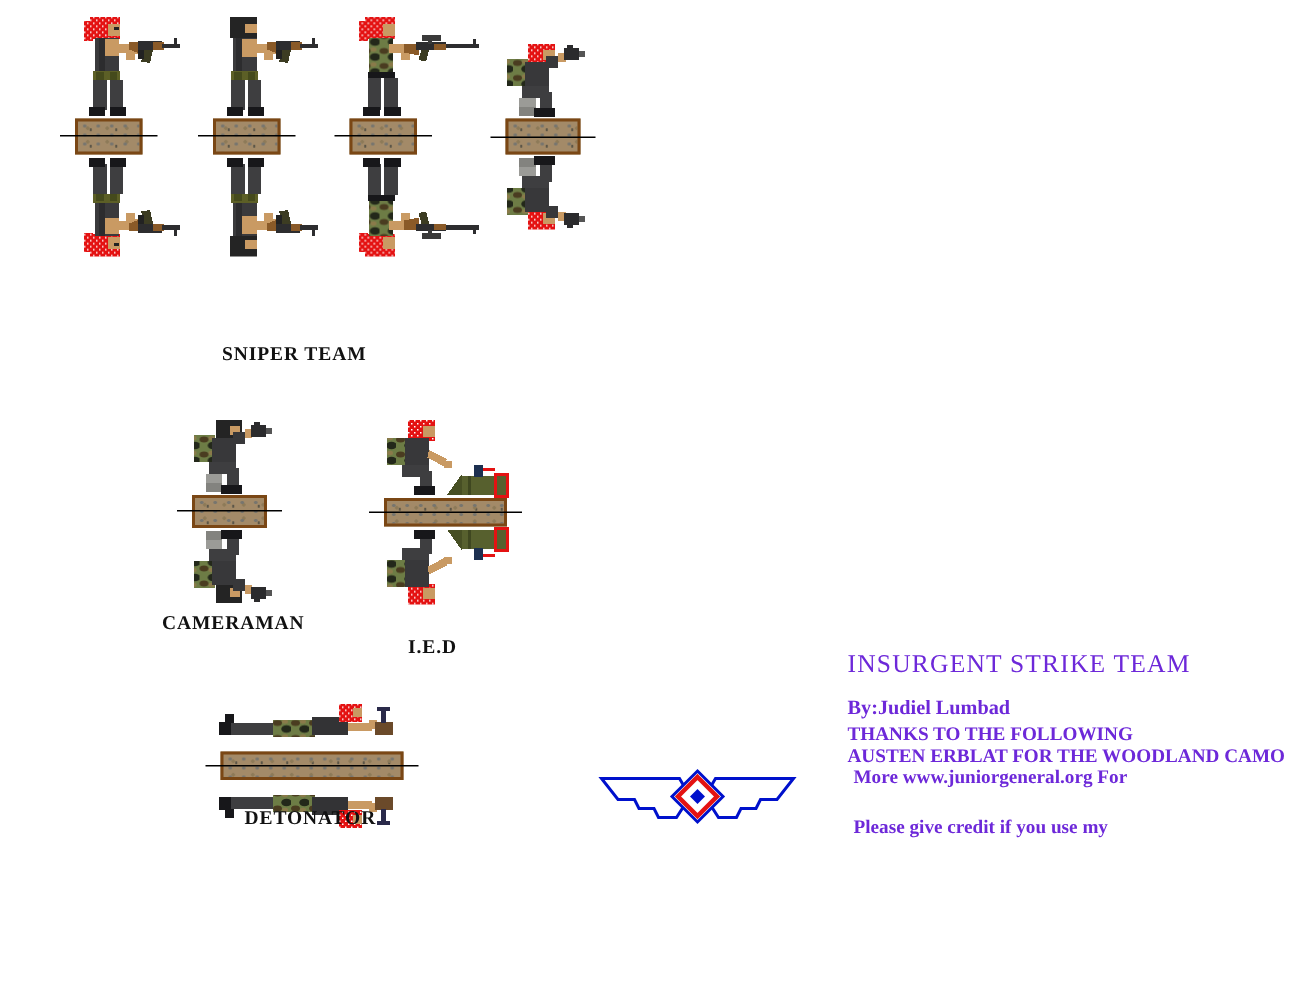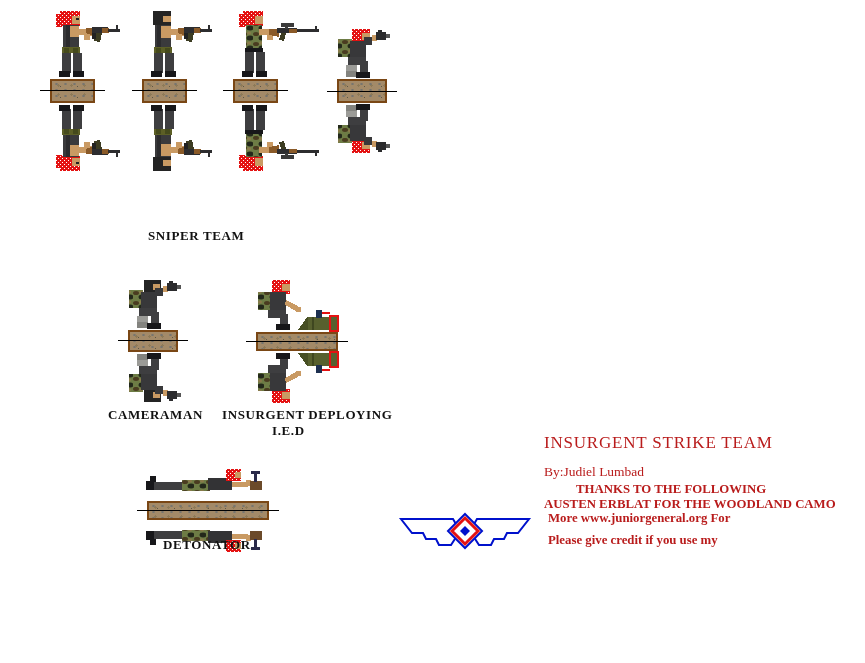--- a/index.html
+++ b/index.html
@@ -11,27 +11,27 @@
   .base{position:absolute;z-index:1;box-sizing:border-box;background-color:#a38a68;
         border:2px solid #7a4715;
         background-image:
           radial-gradient(circle, #77756e 1px, transparent 1.3px),
           radial-gradient(circle, #8d7a58 1px, transparent 1.3px),
           radial-gradient(circle, #5c5648 0.8px, transparent 1px);
         background-size:9px 6px,13px 9px,17px 11px;}
   .foldline{position:absolute;z-index:2;height:1px;background:#000;}
   .unit-label{position:absolute;z-index:4;font-weight:bold;font-size:13px;color:#111;
               letter-spacing:0.6px;white-space:nowrap;}
-  .credits{position:absolute;left:544px;top:433px;width:295px;color:#b91c1c;}
+  .credits{position:absolute;left:565px;top:433px;width:295px;color:#6d28d9;}
   .credits .title{font-size:17px;letter-spacing:0.8px;font-weight:normal;white-space:nowrap;}
-  .credits .author{font-size:13.5px;font-weight:normal;margin-top:11px;}
+  .credits .author{font-size:13.5px;font-weight:bold;margin-top:11px;}
   .credits .line{font-size:12.8px;font-weight:bold;line-height:14.6px;white-space:nowrap;}
-  .credits .line.first{margin-top:2px;margin-left:32px;}
+  .credits .line.first{margin-top:2px;}
   .credits .line.indent{padding-left:4px;}
-  .credits .line.gap{margin-top:7px;}
+  .credits .line.gap{margin-top:18px;}
   #defs-svg{position:absolute;width:0;height:0;overflow:hidden;}
   .logo{position:absolute;z-index:3;}
 </style>
 </head>
 <body>
 
 <svg id="defs-svg" aria-hidden="true">
   <defs>
     <pattern id="kef" width="4" height="4" patternUnits="userSpaceOnUse">
       <rect width="4" height="4" fill="#e41212"></rect>
@@ -278,21 +278,20 @@
   <div class="fig" style="left:252px;top:280px;">
     <svg width="92" height="52">
         <use href="#fig-ied"></use>
       </svg>
     </div>
   <div class="fig mirror" style="left:252px;top:351px;">
     <svg width="92" height="52">
         <use href="#fig-ied"></use>
       </svg>
     </div>
-  <div class="unit-label" style="left:222px;top:407px;">INSURGENT DEPLOYING</div>
   <div class="unit-label" style="left:272px;top:423px;">I.E.D</div>
 
   <div class="foldline" style="left:137px;top:510px;width:142px;"></div>
   <div class="base" style="left:147px;top:501px;width:122px;height:19px;"></div>
   <div class="fig" style="left:146px;top:469px;">
     <svg width="126" height="32">
         <use href="#fig-detonator"></use>
       </svg>
     </div>
   <div class="fig mirror" style="left:146px;top:520px;">

